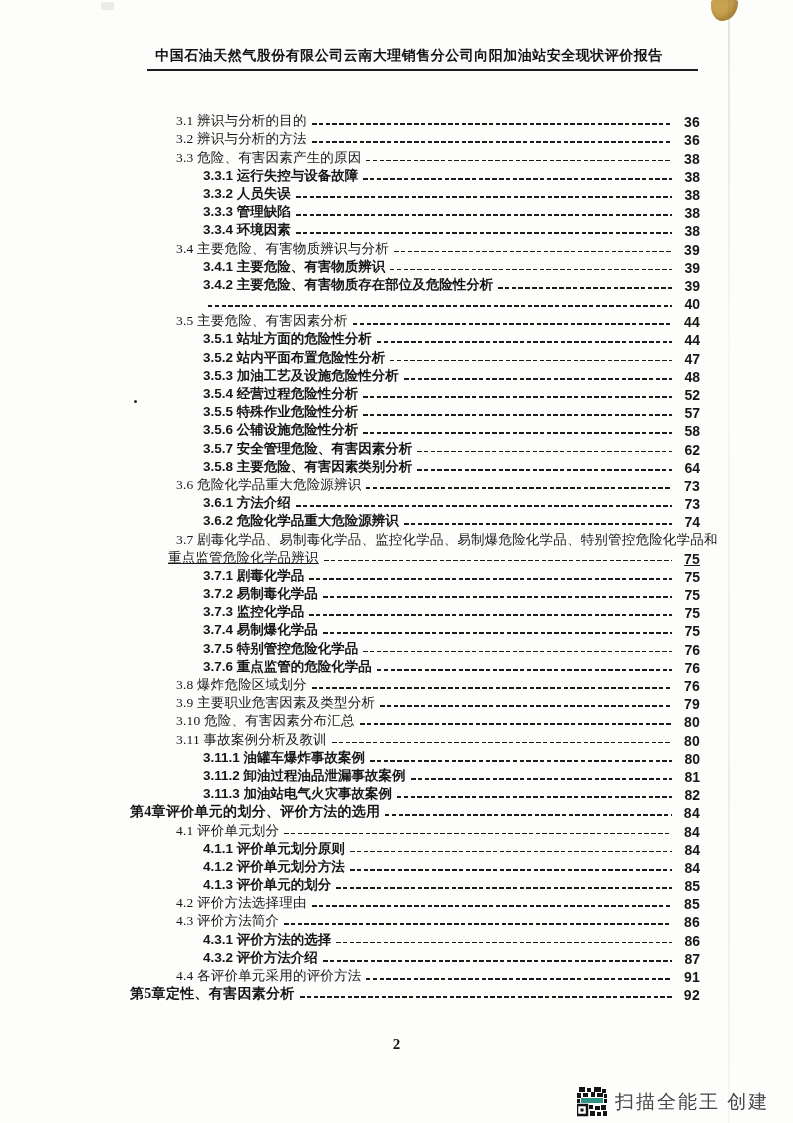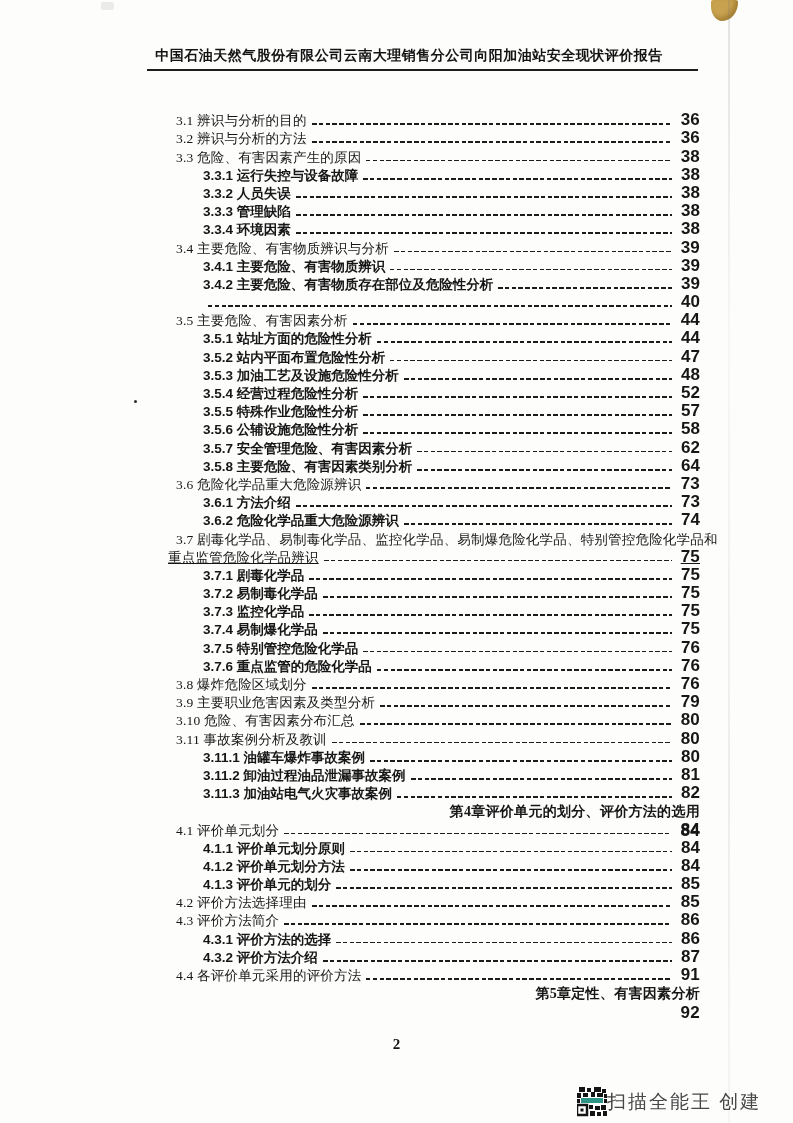--- a/index.html
+++ b/index.html
@@ -15,34 +15,34 @@
     position:absolute;top:47px;left:120px;width:578px;text-align:center;
     font-family:"Liberation Serif", serif;font-weight:700;font-size:14px;
     letter-spacing:.5px;white-space:nowrap;color:#141414;
   }
   .header-rule{position:absolute;top:69px;left:147px;width:551px;height:2px;background:#1d1d1d;}
 
   
   .toc{position:absolute;top:112px;left:130px;width:570px;}
   .toc-row{display:flex;align-items:flex-end;height:18.2px;white-space:nowrap;}
   .toc-row .toc-label{white-space:nowrap;}
-  .toc-row.chapter{padding-left:0;font-family:"Liberation Serif", serif;font-weight:700;font-size:14px;letter-spacing:.3px;flex-direction:column;}
+  .toc-row.chapter{padding-left:0;font-family:"Liberation Serif", serif;font-weight:700;font-size:14px;letter-spacing:.3px;}
   .toc-row.section{padding-left:46px;font-family:"Liberation Serif", serif;font-weight:500;font-size:13.5px;letter-spacing:.2px;}
   .toc-row.section.continuation{padding-left:38px;text-decoration:underline;}
   .toc-row.subsection{padding-left:73px;font-family:"Liberation Sans", sans-serif;font-weight:700;font-size:13.5px;}
   .leader{
     flex:1;height:1.8px;margin:0 4px 0 5px;align-self:center;transform:translateY(3px);
     background:repeating-linear-gradient(90deg,#1b1b1b 0 4.5px,transparent 4.5px 6.8px);
     min-width:10px;
   }
-  .pg{min-width:24px;text-align:right;font-family:"Liberation Sans", sans-serif;font-weight:600;font-size:17px;}
+  .pg{min-width:24px;text-align:right;font-family:"Liberation Sans", sans-serif;font-weight:600;font-size:14px;}
 
   
   .page-num{position:absolute;top:1036px;left:0;width:793px;text-align:center;font-weight:700;font-size:15px;font-family:"Liberation Serif", serif;}
-  .scanner-mark{position:absolute;top:1087px;left:577px;display:flex;align-items:flex-start;gap:0;}
+  .scanner-mark{position:absolute;top:1087px;left:577px;display:flex;align-items:flex-start;gap:8px;}
   .scanner-text{font-size:19px;color:#474747;letter-spacing:2px;line-height:30px;font-family:"Liberation Sans", sans-serif;}
 
   
   .corner-blob{
     position:absolute;top:0;left:711px;width:27px;height:21px;background:#c9a24f;
     border-radius:10% 12% 65% 45% / 10% 10% 100% 80%;
     box-shadow:inset -3px -3px 5px rgba(120,85,20,.45);
   }
   .page-edge{
     position:absolute;top:0;left:728px;width:2px;height:1123px;

